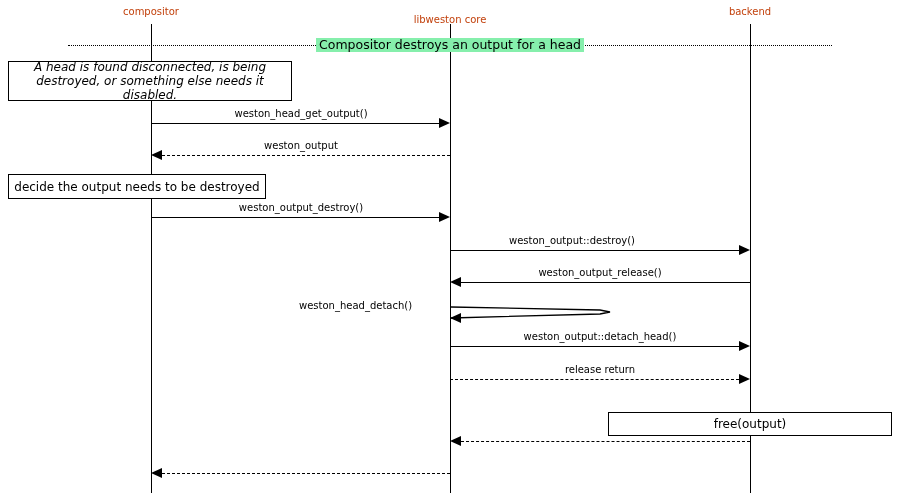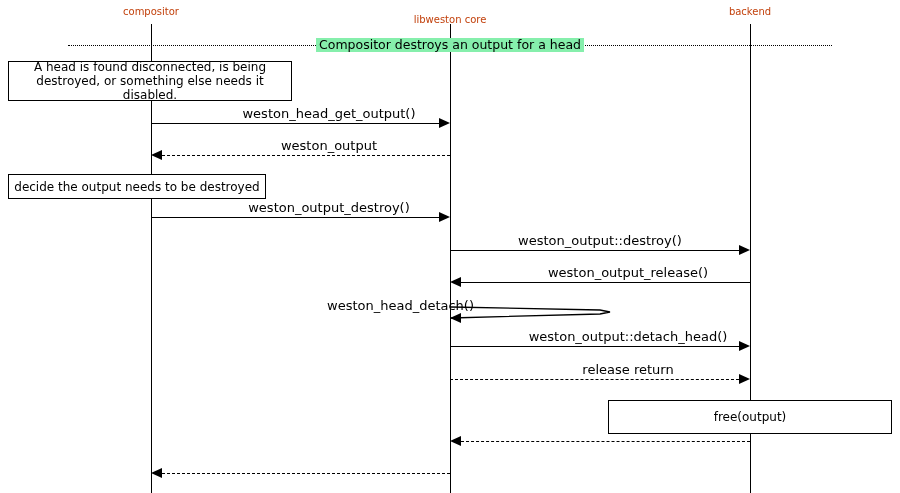--- a/index.html
+++ b/index.html
@@ -62,26 +62,25 @@
   .msg-line {
     position: absolute;
     height: 0;
     border-top: 1.3px solid #000;
   }
   .msg-line.dashed {
     border-top: 1.3px dashed #000;
   }
   .msg-label {
     position: absolute;
-    font-size: 13px;
+    font-size: 10px;
     line-height: 14px;
     white-space: nowrap;
     transform: translateX(-50%);
     text-align: center;
-    margin-left: 28px;
   }
   .msg-label.left-anchor {
     transform: none;
   }
   .arrowhead {
     position: absolute;
     width: 0;
     height: 0;
   }
   .arrowhead.right {
@@ -107,21 +106,21 @@
   <div class="actor-label" style="left:450px; top:13px;">libweston core</div>
   <div class="actor-label" style="left:750px; top:5px;">backend</div>
 
   <div class="lifeline" style="left:151px; top:24px; height:469px;"></div>
   <div class="lifeline" style="left:450px; top:24px; height:469px;"></div>
   <div class="lifeline" style="left:750px; top:24px; height:469px;"></div>
 
   <div class="sep-line" style="left:68px; top:45px; width:764px;"></div>
   <div class="sep-title" style="left:450px; top:38px;">Compositor destroys an output for a head</div>
 
-  <div class="note-box" style="left:8px; top:61px; width:284px; height:40px;">A head is found disconnected, is being destroyed, or something else needs it disabled.</div>
+  <div class="note-box" style="left:8px; top:61px; width:284px; height:40px;font-style:italic;">A head is found disconnected, is being destroyed, or something else needs it disabled.</div>
 
   <div class="msg-label" style="left:301px; top:107px;">weston_head_get_output()</div>
   <div class="msg-line" style="left:151px; top:123px; width:288px;"></div>
   <div class="arrowhead right" style="left:439px; top:118px;"></div>
 
   <div class="msg-label" style="left:301px; top:139px;">weston_output</div>
   <div class="msg-line dashed" style="left:162px; top:155px; width:288px;"></div>
   <div class="arrowhead left" style="left:151px; top:150px;"></div>
 
   <div class="note-box" style="left:8px; top:174px; width:258px; height:25px;">decide the output needs to be destroyed</div>
@@ -145,21 +144,21 @@
   <div class="arrowhead left" style="left:450px; top:313px;"></div>
 
   <div class="msg-label" style="left:600px; top:330px;">weston_output::detach_head()</div>
   <div class="msg-line" style="left:450px; top:346px; width:289px;"></div>
   <div class="arrowhead right" style="left:739px; top:341px;"></div>
 
   <div class="msg-label" style="left:600px; top:363px;">release return</div>
   <div class="msg-line dashed" style="left:450px; top:379px; width:289px;"></div>
   <div class="arrowhead right" style="left:739px; top:374px;"></div>
 
-  <div class="note-box" style="left:608px; top:400px; width:284px; height:34px;">free(output)</div>
+  <div class="note-box" style="left:608px; top:412px; width:284px; height:24px;">free(output)</div>
 
   <div class="msg-line dashed" style="left:461px; top:441px; width:289px;"></div>
   <div class="arrowhead left" style="left:450px; top:436px;"></div>
 
   <div class="msg-line dashed" style="left:162px; top:473px; width:288px;"></div>
   <div class="arrowhead left" style="left:151px; top:468px;"></div>
 
 </div>
 
 </body></html>

